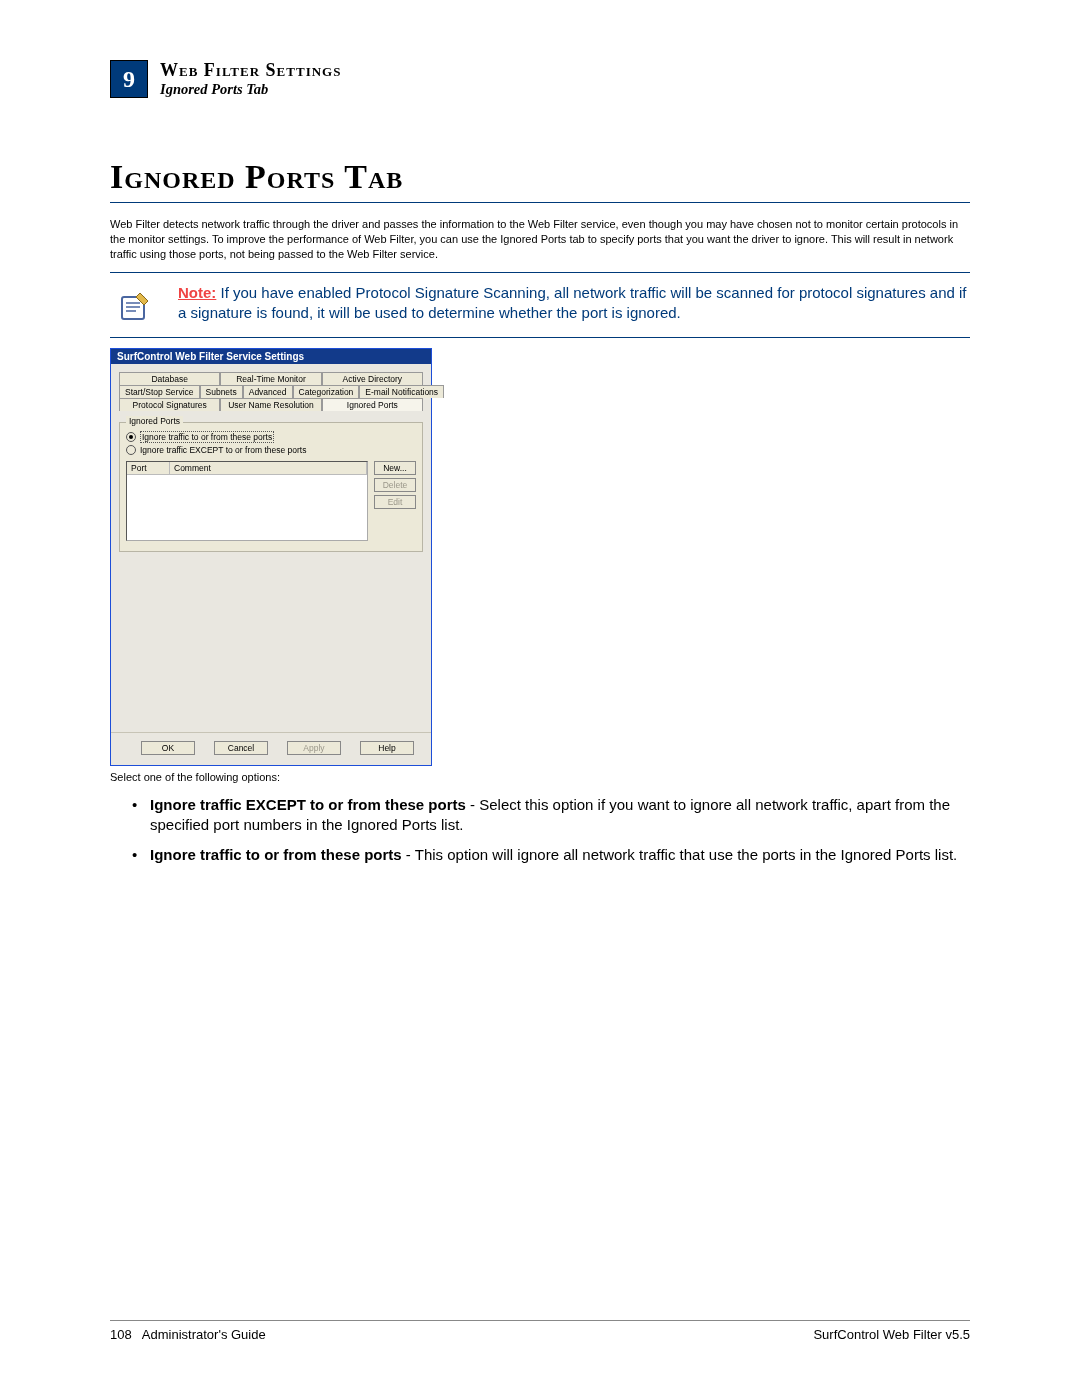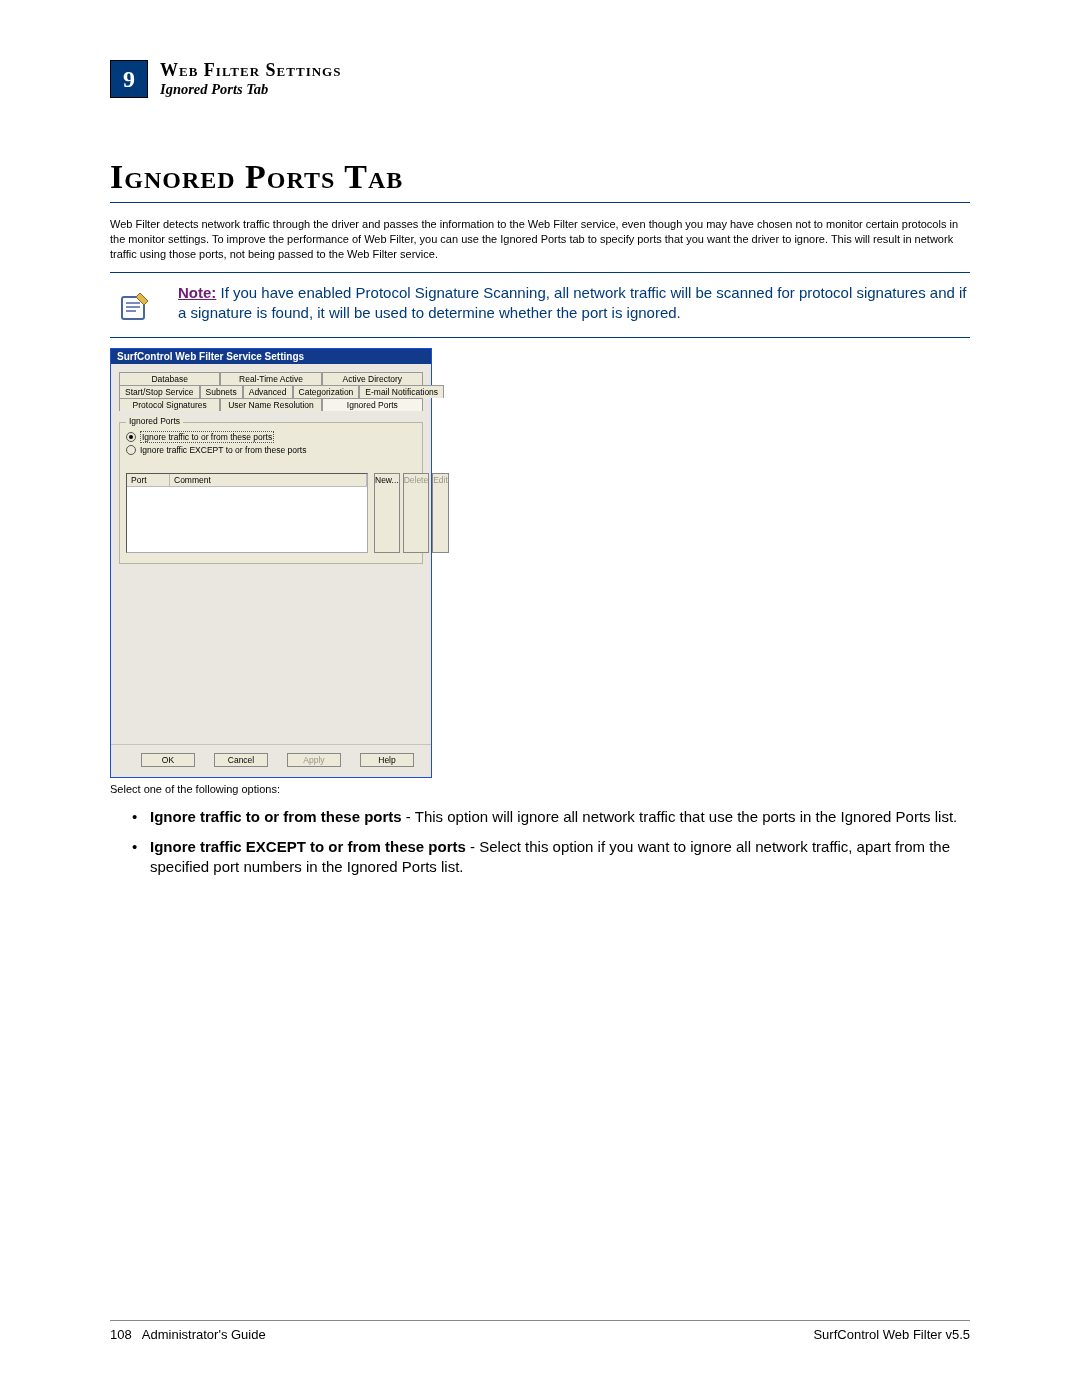--- a/index.html
+++ b/index.html
@@ -80,21 +80,21 @@
     display: flex;
     justify-content: center;
     padding-top: 4px;
   }
   .note-text {
     flex: 1;
     color: #003a7a;
     font-size: 15px;
     line-height: 1.35;
   }
-  .note-text b { color: #701a75; text-decoration: underline; }
+  .note-text b { color: #ef4444; text-decoration: underline; }
   .fig-label {
     font-size: 13.5px;
     margin-top: 18px;
     margin-bottom: 8px;
   }
   
   .dialog {
     width: 320px;
     border: 1px solid #1d4ed8;
     background: #e9e7e0;
@@ -165,21 +165,21 @@
     border: 1px solid #555; display: inline-block;
     position: relative; flex: 0 0 auto;
   }
   .radio-dot.checked::after {
     content: ""; position: absolute; inset: 2px;
     background: #000; border-radius: 50%;
   }
   .port-area {
     display: flex;
     gap: 6px;
-    margin-top: 18px;
+    margin-top: 6px;
   }
   .port-list {
     flex: 1;
     border: 1px inset #aaa;
     background: #fff;
     height: 78px;
   }
   .port-list-header {
     display: flex;
     background: #ece9d8;
@@ -187,21 +187,21 @@
     font-size: 8.5px;
   }
   .port-list-header .col {
     border-right: 1px solid #bbb;
     padding: 1px 4px;
   }
   .port-list-header .col.port { width: 34px; }
   .port-list-header .col.comment { flex: 1; }
   .side-btns {
     display: flex;
-    flex-direction: row;
+    flex-direction: column;
     gap: 3px;
     width: 42px;
   }
   .win-btn {
     border: 1px solid #888;
     background: #ece9d8;
     font-size: 8.5px;
     text-align: center;
     padding: 1px 0;
     cursor: default;
@@ -284,21 +284,21 @@
   </div>
   <hr class="hr-light">
 
 
   <div class="dialog">
     <div class="dialog-title">SurfControl Web Filter Service Settings</div>
     <div class="dialog-body">
       <div class="tabs">
         <div class="tabrow">
           <span class="tab wide">Database</span>
-          <span class="tab wide">Real-Time Active</span>
+          <span class="tab wide">Real-Time Monitor</span>
           <span class="tab wide">Active Directory</span>
         </div>
         <div class="tabrow">
           <span class="tab small">Start/Stop Service</span>
           <span class="tab small">Subnets</span>
           <span class="tab small">Advanced</span>
           <span class="tab small">Categorization</span>
           <span class="tab small">E-mail Notifications</span>
         </div>
         <div class="tabrow">
@@ -341,24 +341,24 @@
       <div class="win-btn">Cancel</div>
       <div class="win-btn disabled">Apply</div>
       <div class="win-btn">Help</div>
     </div>
   </div>
 
   <p class="body-text">Select one of the following options:</p>
 
   <ul class="bullets">
     <li>
-      <b>Ignore traffic to or from these ports</b><span> - This option will ignore all network traffic that use the ports in the Ignored Ports list.</span>
+      <b>Ignore traffic EXCEPT to or from these ports</b><span> - Select this option if you want to ignore all network traffic, apart from the specified port numbers in the Ignored Ports list.</span>
     </li>
     <li>
-      <b>Ignore traffic EXCEPT to or from these ports</b><span> - Select this option if you want to ignore all network traffic, apart from the specified port numbers in the Ignored Ports list.</span>
+      <b>Ignore traffic to or from these ports</b><span> - This option will ignore all network traffic that use the ports in the Ignored Ports list.</span>
     </li>
   </ul>
 
   <div class="footer">
     <div>
       <span>108</span>
       &nbsp;
       <span>Administrator's Guide</span>
     </div>
     <div>SurfControl Web Filter v5.5</div>

